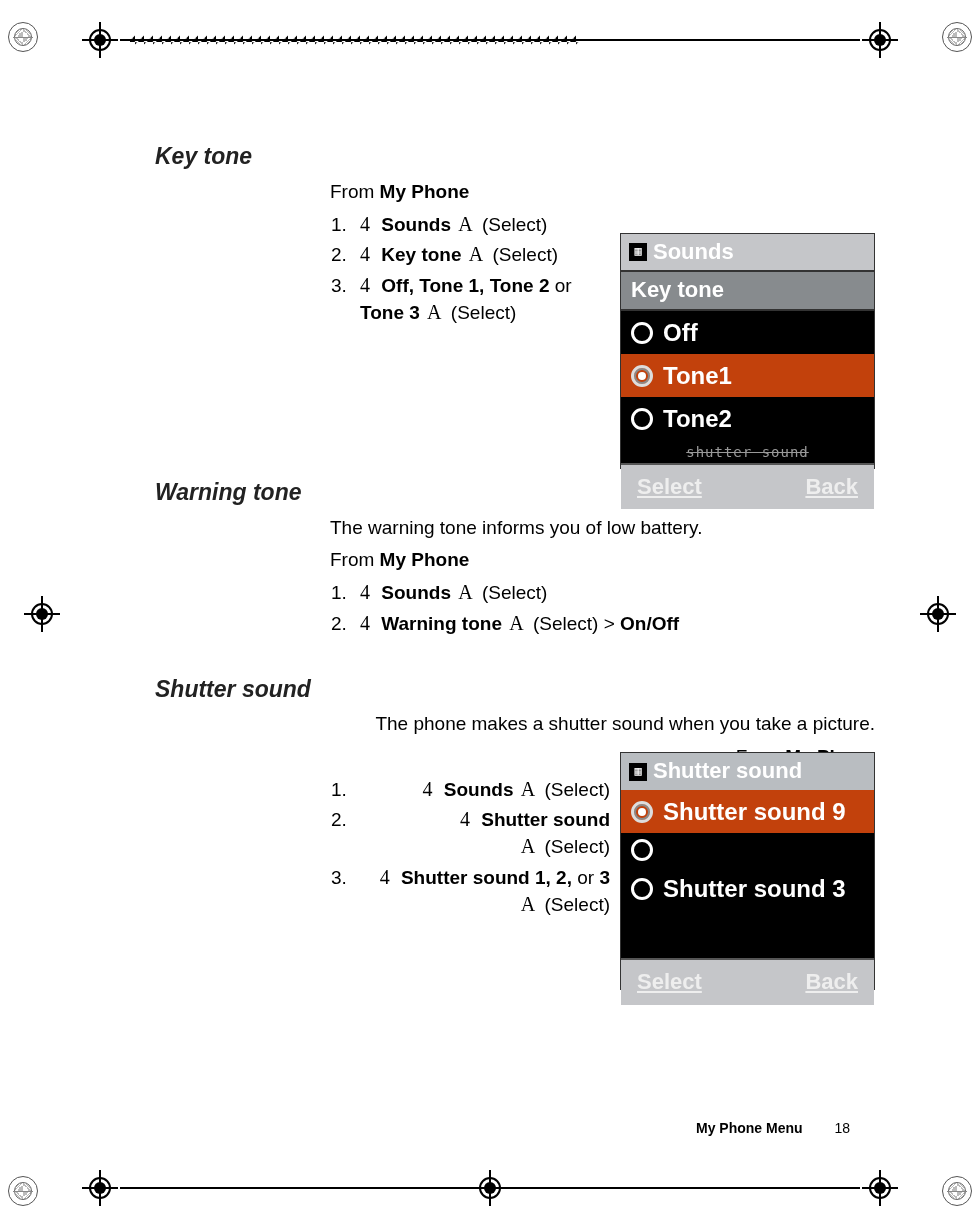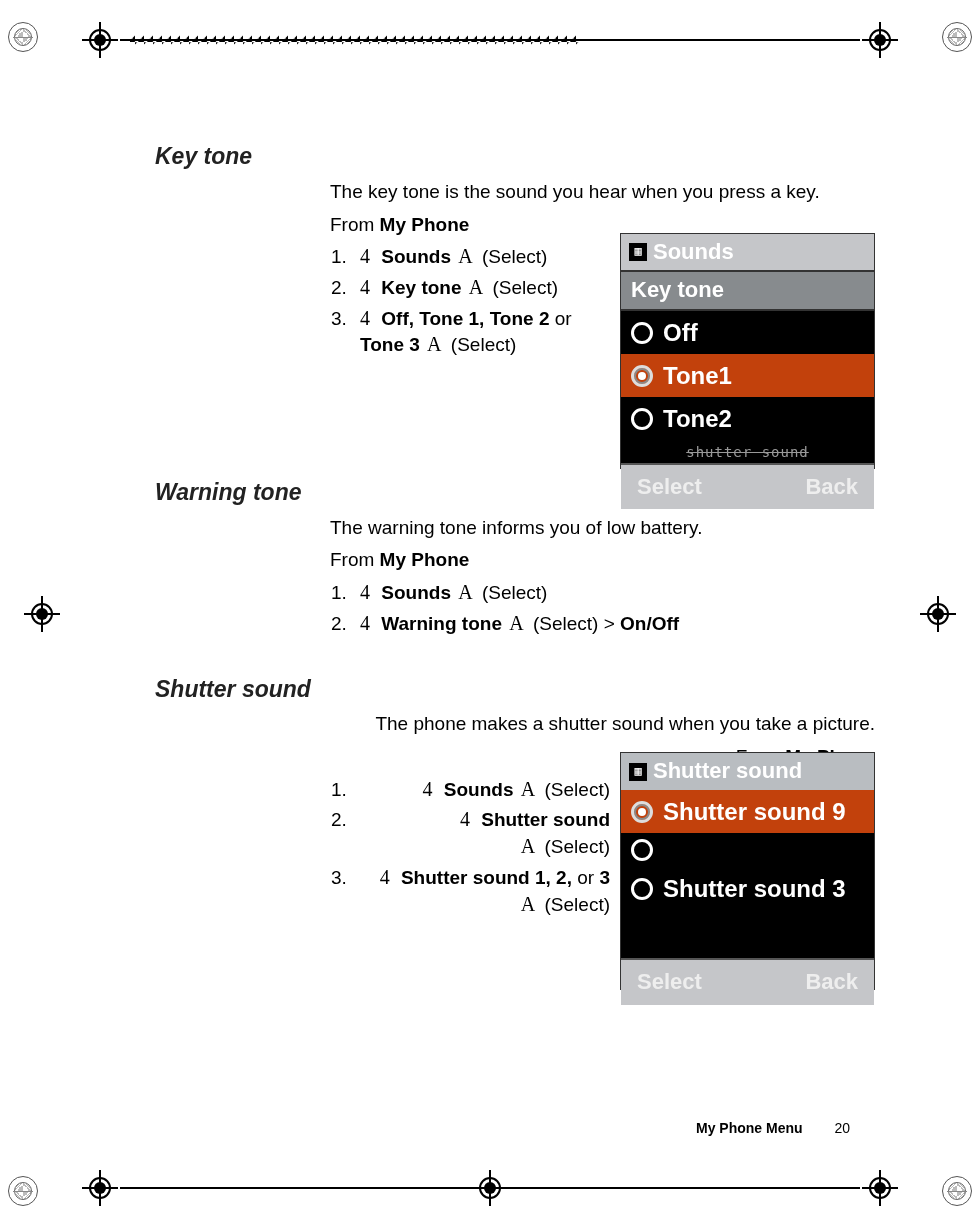--- a/index.html
+++ b/index.html
@@ -104,20 +104,21 @@
   .radio .dot { width:8px; height:8px; background:#fff; border-radius:50%; }
   .ph-extra {
     background:#000; color:#999; text-align:center; font-size:14px;
     padding:2px 0; text-decoration:line-through; letter-spacing:1px;
     font-family:monospace;
   }
   .ph-softkeys {
     display:flex; justify-content:space-between; padding:8px 16px;
     background:#c5c6c9; color:#eee; font-size:22px; font-weight:bold;
     border-top:2px solid #555;
+    text-decoration:underline;
   }
   .ph3 .ph-title { background:#b9bdc1; }
   .ph3 .area { background:#000; }
 
   .footer {
     position:absolute; bottom:92px; right:130px;
     font-size:14px; color:#000;
   }
   .footer .t { font-weight:bold; margin-right:28px; }
 </style>
@@ -217,21 +218,20 @@
     <span></span>
     <span></span>
     <span></span>
 </div>
 
 <div class="page">
 
   <div class="section">
     <h2 class="sec-h">Key tone</h2>
     <div class="sec-body" style="position:relative; min-height:260px;">
-      <p class="intro">The key tone is the sound you hear when you press a key.</p>
       <p class="from">
         <span>From </span><b>My Phone</b>
       </p>
       <ol class="steps" style="width:280px;">
         <li>
           <span class="ico4">4</span>
           <b>Sounds</b>
           <span class="icoA">A</span>
           <span>(Select)</span>
         </li>
@@ -357,14 +357,14 @@
           <span>Back</span>
         </div>
       </div>
     </div>
   </div>
 
 </div>
 
 <div class="footer">
   <span class="t">My Phone Menu</span>
-  <span>20</span>
+  <span>18</span>
 </div>
 
 </body></html>

